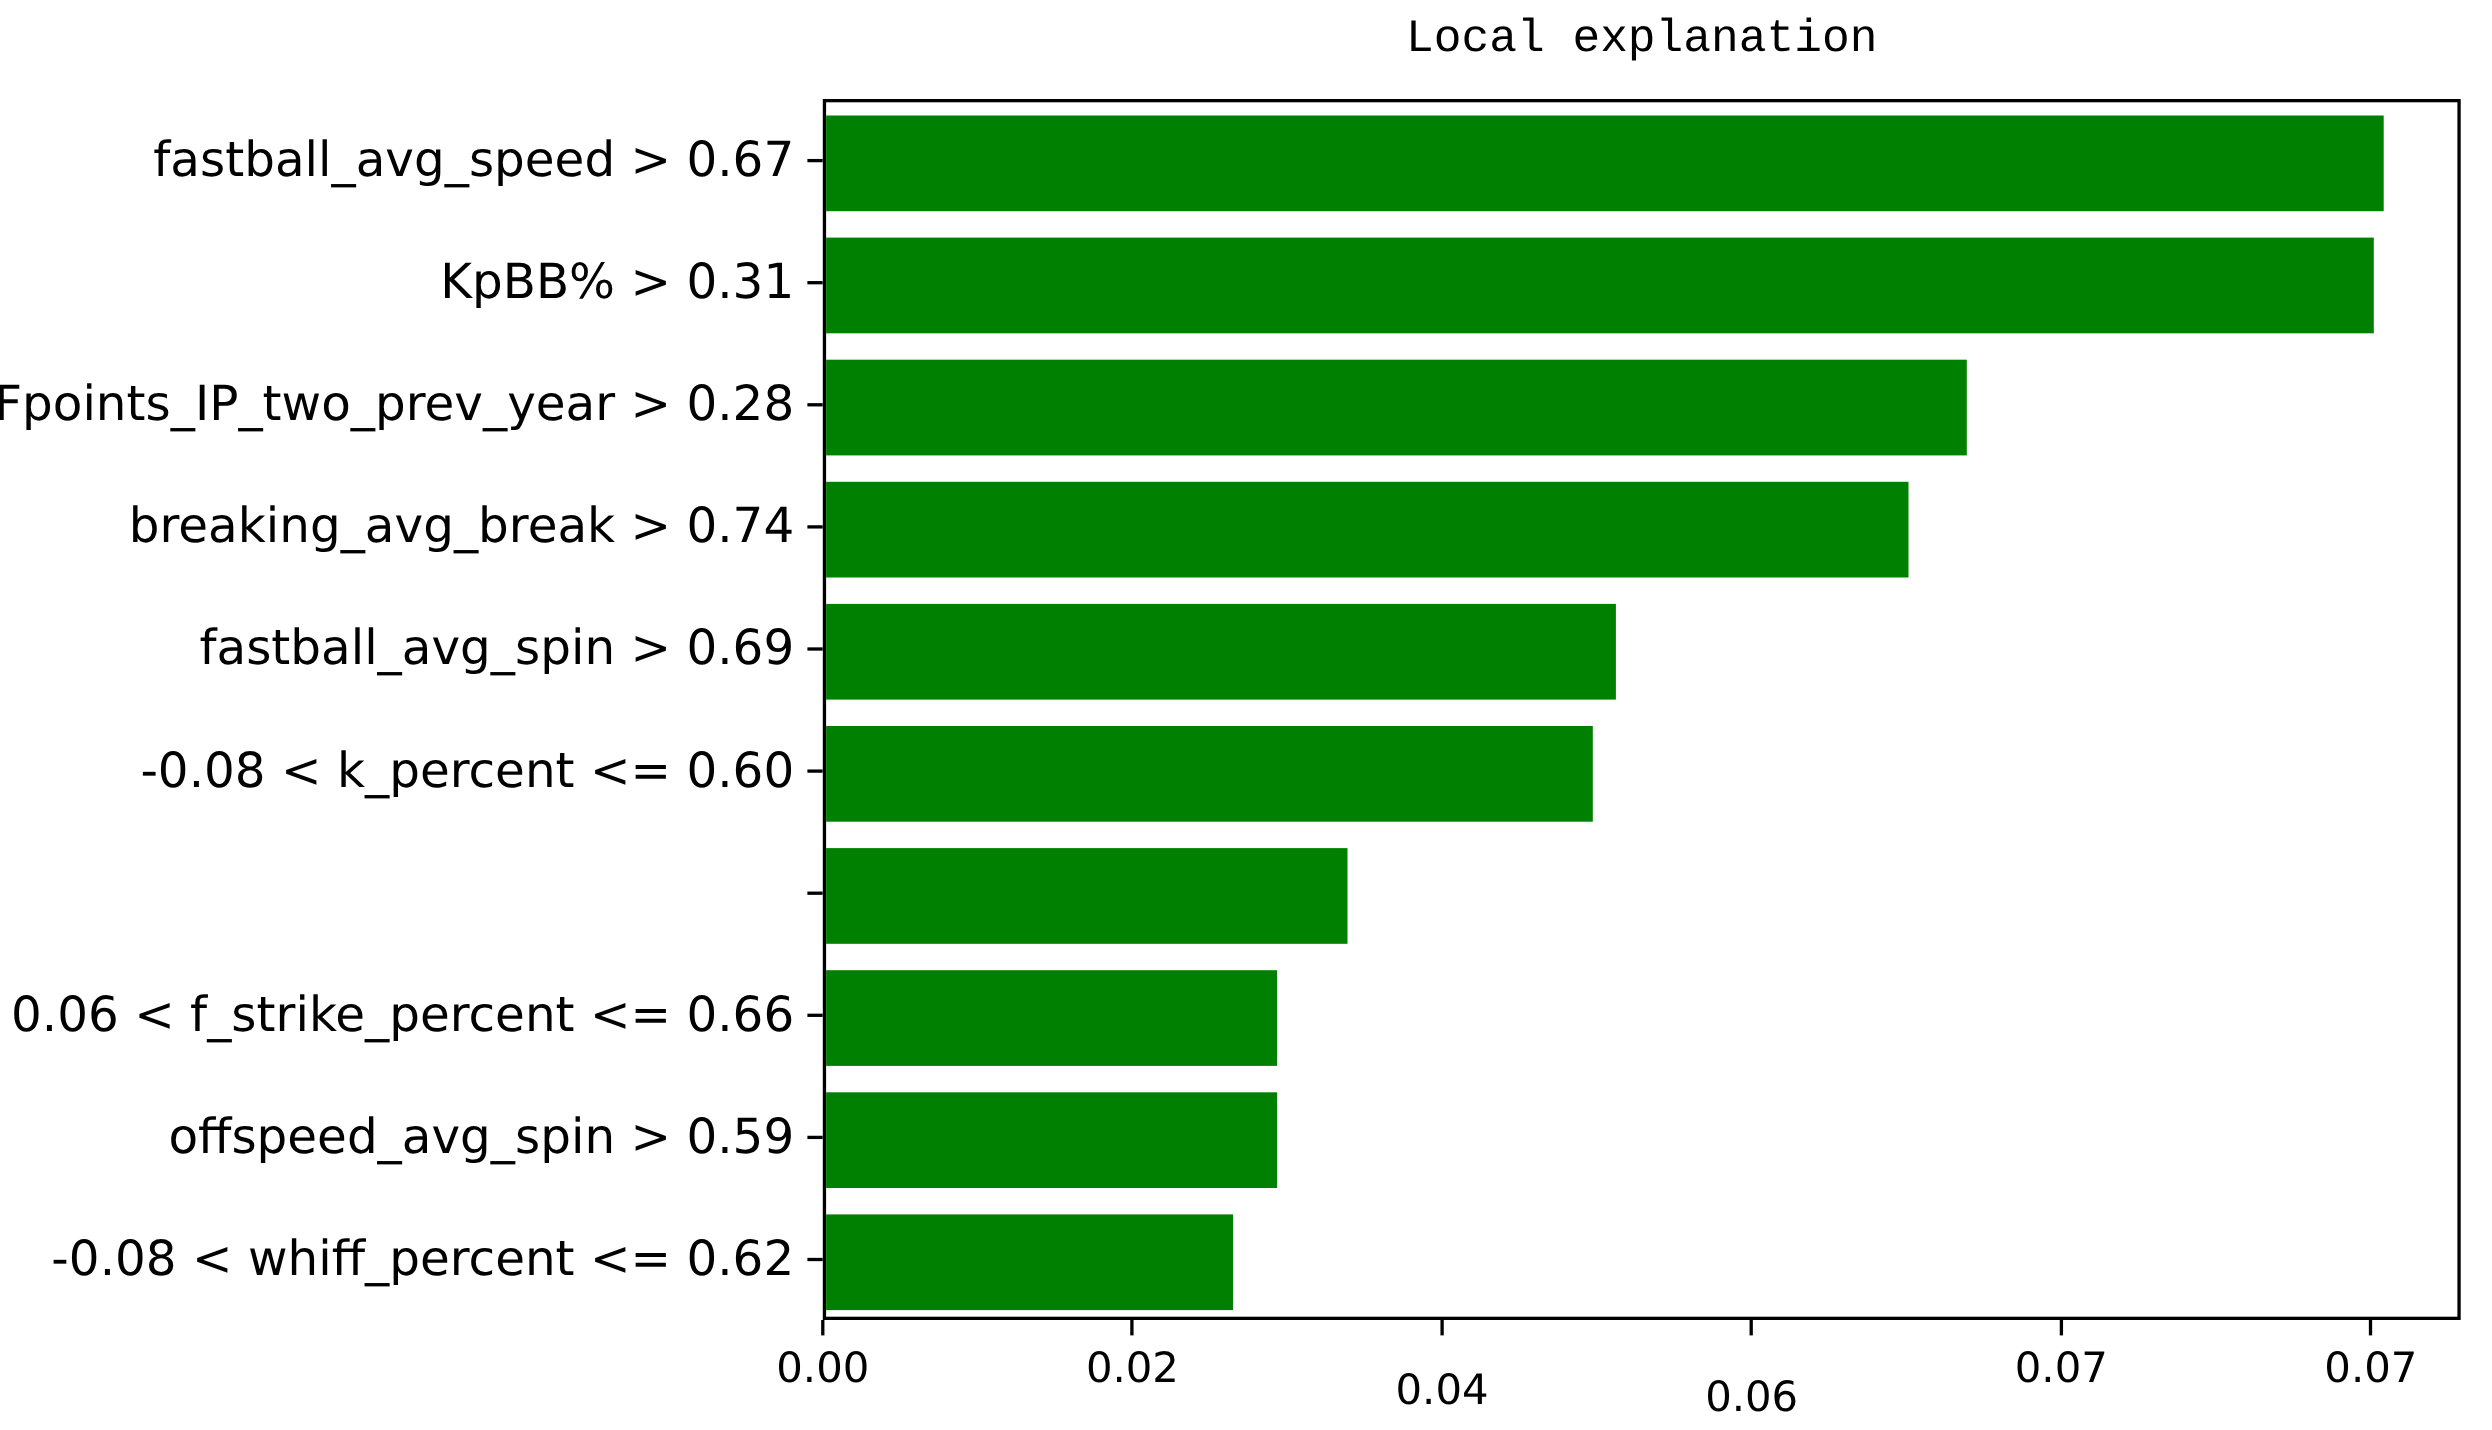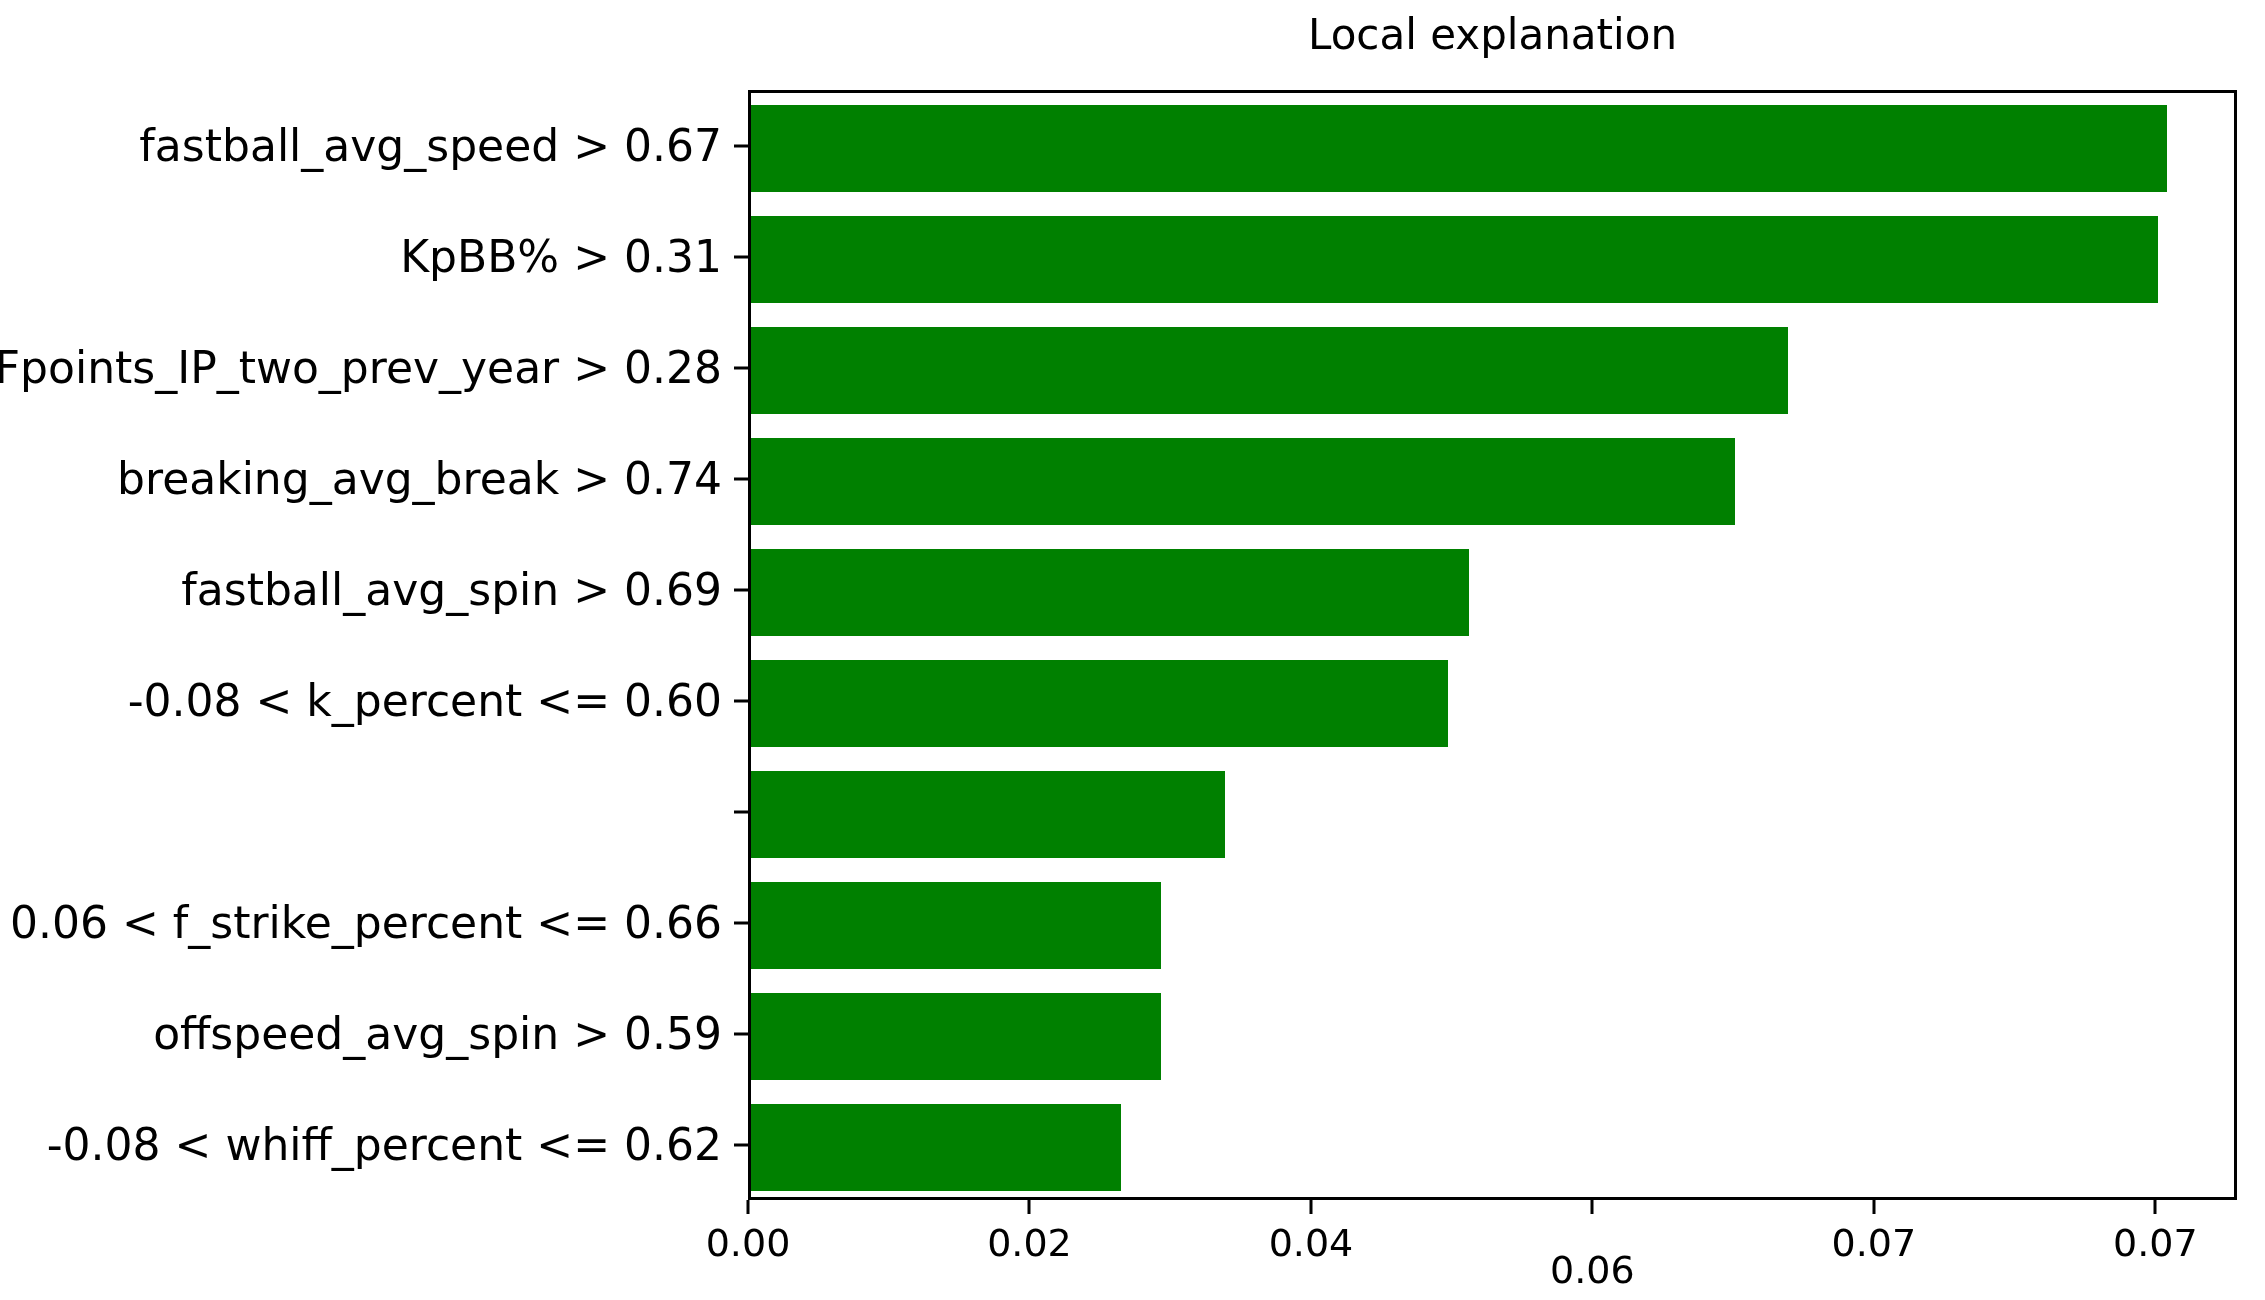--- a/index.html
+++ b/index.html
@@ -27,20 +27,21 @@
   #chart-title {
     position: absolute;
     left: 748px;
     top: 8px;
     width: 1489px;
     text-align: center;
     font-size: 42px;
     color: #000000;
     line-height: 54px;
     white-space: nowrap;
+    font-family: Liberation Mono, monospace;
   }
 
   
   #plot-area {
     position: absolute;
     left: 748px;
     top: 90px;
     width: 1489px;
     height: 1110px;
     border: 3px solid #000000;
@@ -158,21 +159,21 @@
         <div class="bar" style="background: rgb(0, 128, 0); top: 1011.21px; height: 86.58px; width: 370.139px;"></div>
       </div>
   </div>
 
   <div id="xtick-layer">
       <div class="xtick-mark" style="left: 0px;"></div>
       <div class="xtick-label" style="left: 0px;">0.00</div>
       <div class="xtick-mark" style="left: 281.474px;"></div>
       <div class="xtick-label" style="left: 281.474px;">0.02</div>
       <div class="xtick-mark" style="left: 562.949px;"></div>
-      <div class="xtick-label" style="left: 562.949px;">0.04</div>
+      <div class="xtick-label" style="left: 562.949px; margin-top: 20px;">0.04</div>
       <div class="xtick-mark" style="left: 844.423px;"></div>
       <div class="xtick-label" style="left: 844.423px; margin-top: 27px;">0.06</div>
       <div class="xtick-mark" style="left: 1125.9px;"></div>
       <div class="xtick-label" style="left: 1125.9px;">0.07</div>
       <div class="xtick-mark" style="left: 1407.37px;"></div>
       <div class="xtick-label" style="left: 1407.37px;">0.07</div>
     </div>
 
 </div>
 

